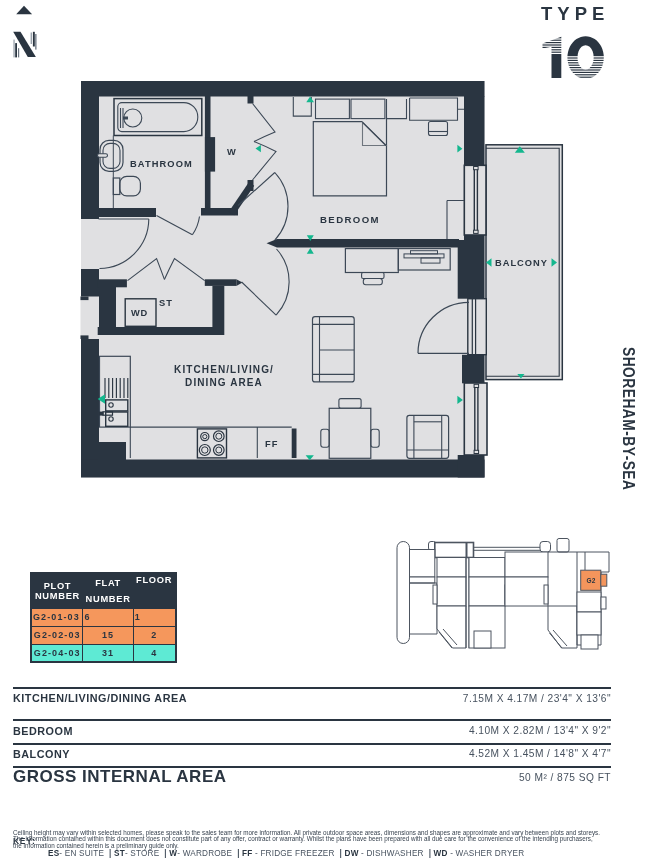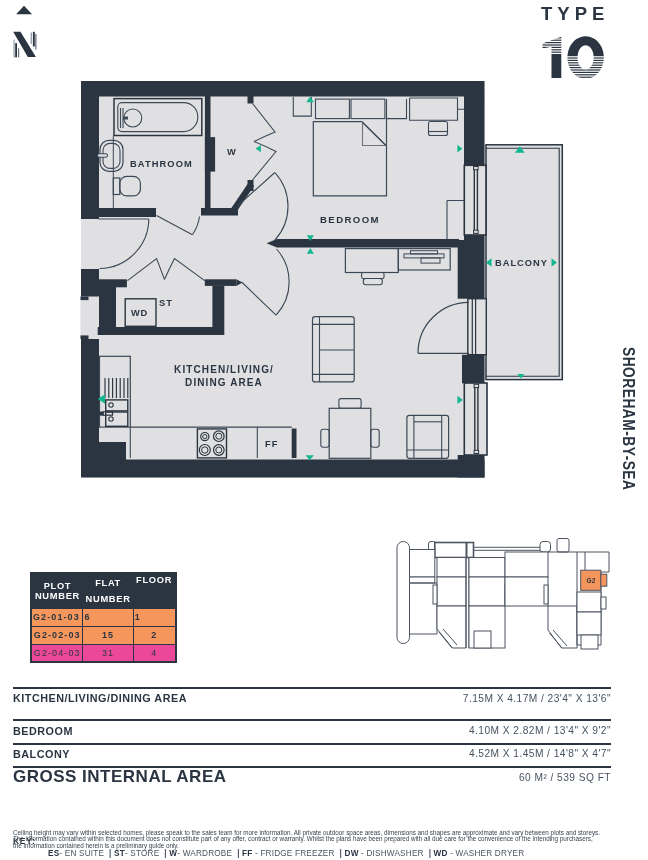--- a/index.html
+++ b/index.html
@@ -465,21 +465,21 @@
   <tr style="background:#f5975c;color:#2a3541;font-size:9px;font-weight:bold;letter-spacing:1.1px;text-align:left;">
     <td style="border:1.8px solid #2a3541;height:14.8px;">G2-01-03</td>
     <td style="border:1.8px solid #2a3541;">6</td>
     <td style="border:1.8px solid #2a3541;">1</td>
   </tr>
   <tr style="background:#f5975c;color:#2a3541;font-size:9px;font-weight:bold;letter-spacing:1.1px;text-align:center;">
     <td style="border:1.8px solid #2a3541;height:14.8px;">G2-02-03</td>
     <td style="border:1.8px solid #2a3541;">15</td>
     <td style="border:1.8px solid #2a3541;">2</td>
   </tr>
-  <tr style="background:#ec4899;color:#2a3541;font-size:9px;font-weight:normal;letter-spacing:1.1px;text-align:center;">
+  <tr style="background:#5eead4;color:#2a3541;font-size:9px;font-weight:bold;letter-spacing:1.1px;text-align:center;">
     <td style="border:1.8px solid #2a3541;height:14.8px;">G2-04-03</td>
     <td style="border:1.8px solid #2a3541;">31</td>
     <td style="border:1.8px solid #2a3541;">4</td>
   </tr>
 </tbody>
     </table>
 
 <div class="abs" style="left:13px;top:687px;width:598px;font-family:'Liberation Sans',sans-serif;color:#2a3541;">
   <div style="border-top:2px solid #2a3541;height:18.4px;display:flex;justify-content:space-between;align-items:center;padding-bottom:12px;box-sizing:content-box;">
     <span style="font-size:10.8px;font-weight:bold;letter-spacing:0.5px;">KITCHEN/LIVING/DINING AREA</span>
@@ -488,21 +488,21 @@
   <div style="border-top:2px solid #2a3541;height:18.4px;display:flex;justify-content:space-between;align-items:center;padding-bottom:3px;box-sizing:content-box;">
     <span style="font-size:10.8px;font-weight:bold;letter-spacing:0.5px;">BEDROOM</span>
     <span style="font-size:10.2px;letter-spacing:0.45px;color:#47525f;">4.10M X 2.82M / 13'4" X 9'2"</span>
   </div>
   <div style="border-top:2px solid #2a3541;height:18.4px;display:flex;justify-content:space-between;align-items:center;padding-bottom:3px;box-sizing:content-box;">
     <span style="font-size:10.8px;font-weight:bold;letter-spacing:0.5px;">BALCONY</span>
     <span style="font-size:10.2px;letter-spacing:0.45px;color:#47525f;">4.52M X 1.45M / 14'8" X 4'7"</span>
   </div>
   <div style="border-top:2px solid #2a3541;height:18.4px;display:flex;justify-content:space-between;align-items:center;padding-bottom:3px;box-sizing:content-box;">
     <span style="font-size:17px;font-weight:bold;letter-spacing:0.5px;">GROSS INTERNAL AREA</span>
-    <span style="font-size:10.2px;letter-spacing:0.45px;color:#47525f;">60 M² / 539 SQ FT</span>
+    <span style="font-size:10.2px;letter-spacing:0.45px;color:#47525f;">50 M² / 875 SQ FT</span>
   </div>
 </div>
 
 <div class="abs" style="left:13px;top:808px;font-family:'Liberation Sans',sans-serif;color:#2a3541;">
   <div style="font-size:8.5px;font-weight:bold;letter-spacing:0.7px;margin-top:28px;">KEY:</div>
   <div style="font-size:8.2px;margin-top:3px;letter-spacing:0.2px;color:#47525f;">
     <b style="color:#2a3541;padding-left:35px;">ES</b>- EN SUITE&nbsp; <b>|</b> <b style="color:#2a3541;">ST</b>- STORE&nbsp; <b>|</b> <b style="color:#2a3541;">W</b>- WARDROBE&nbsp; <b>|</b> <b style="color:#2a3541;">FF</b> - FRIDGE FREEZER&nbsp; <b>|</b> <b style="color:#2a3541;">DW</b> - DISHWASHER&nbsp; <b>|</b> <b style="color:#2a3541;">WD</b> - WASHER DRYER
   </div>
 </div>
 

